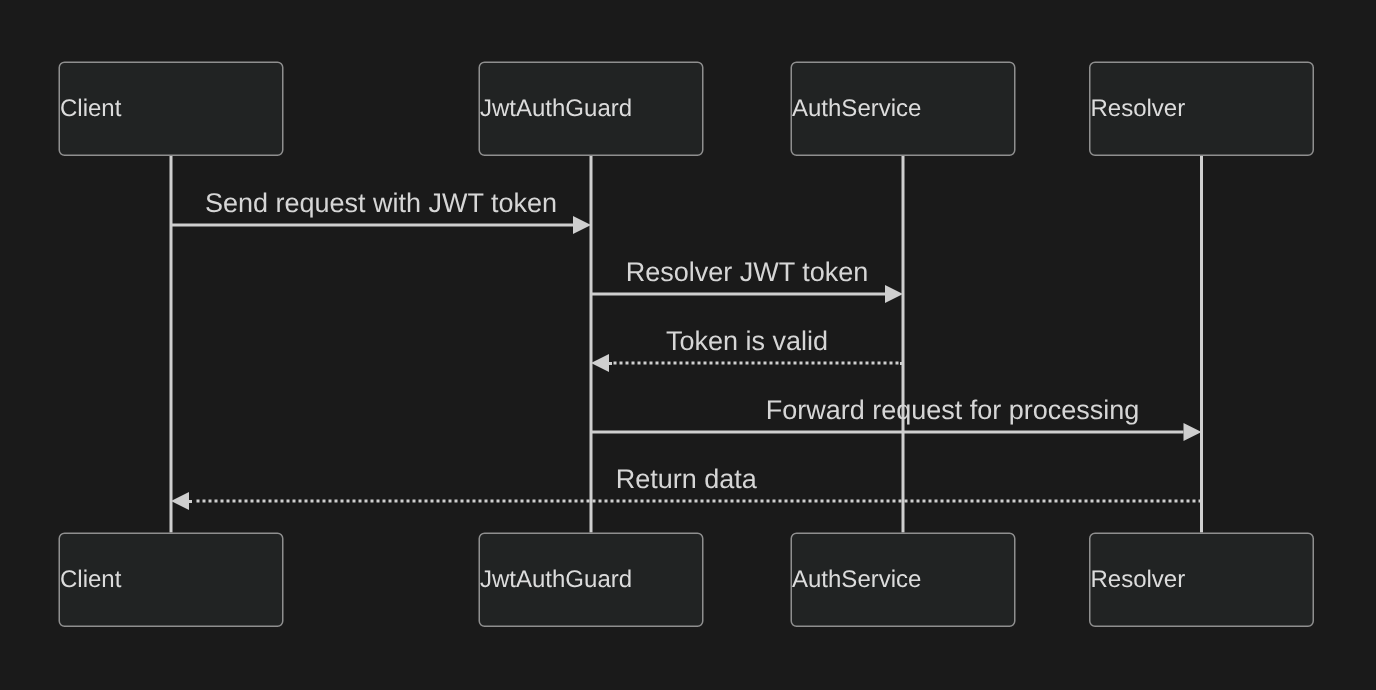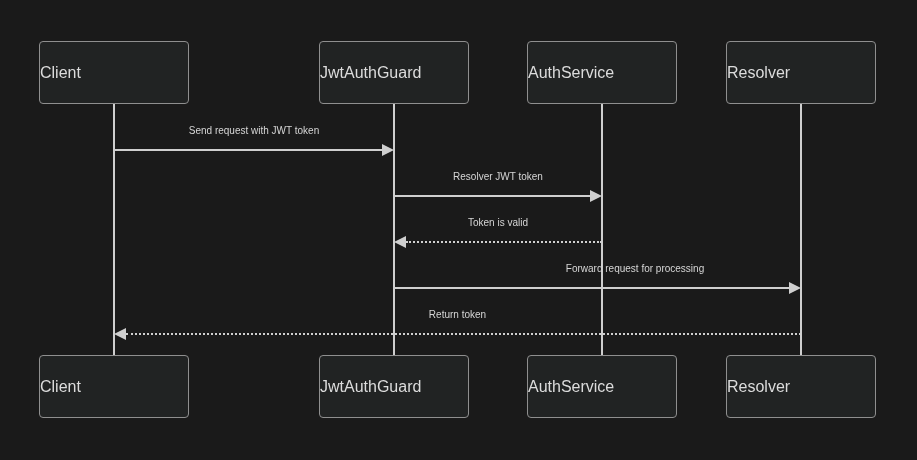--- a/index.html
+++ b/index.html
@@ -30,21 +30,21 @@
   .lifeline {
     position: absolute;
     top: 104px;
     height: 251px;
     width: 2px;
     background: #cfcfcf;
   }
   .msg-label {
     position: absolute;
     color: #d6d6d6;
-    font-size: 10px;
+    font-size: 18px;
     text-align: center;
     white-space: nowrap;
   }
   .msg-line {
     position: absolute;
     height: 2px;
     background: #cfcfcf;
   }
   .msg-line.dotted {
     background: none;
@@ -106,17 +106,17 @@
   <div class="arrowhead right" style="left:590px; top:190px;"></div>
 
   <div class="msg-label" style="left:394px; top:217px; width:208px;">Token is valid</div>
   <div class="msg-line dotted" style="left:406px; top:241px; width:196px;"></div>
   <div class="arrowhead left" style="left:394px; top:236px;"></div>
 
   <div class="msg-label" style="left:394px; top:263px; width:482px;">Forward request for processing</div>
   <div class="msg-line" style="left:394px; top:287px; width:395px;"></div>
   <div class="arrowhead right" style="left:789px; top:282px;"></div>
 
-  <div class="msg-label" style="left:114px; top:309px; width:687px;">Return token</div>
+  <div class="msg-label" style="left:114px; top:309px; width:687px;">Return data</div>
   <div class="msg-line dotted" style="left:126px; top:333px; width:675px;"></div>
   <div class="arrowhead left" style="left:114px; top:328px;"></div>
 
 </div>
 
 </body></html>

